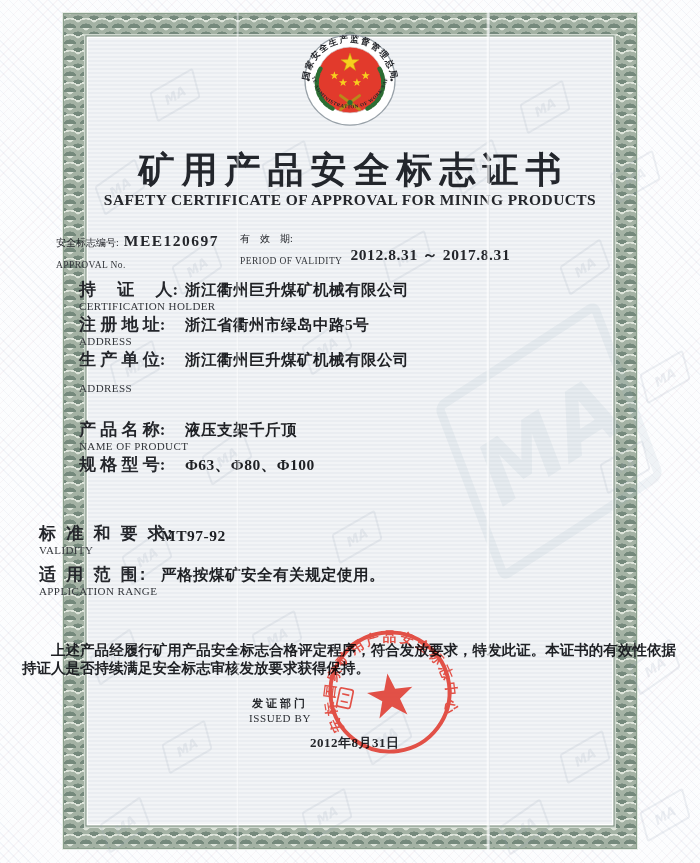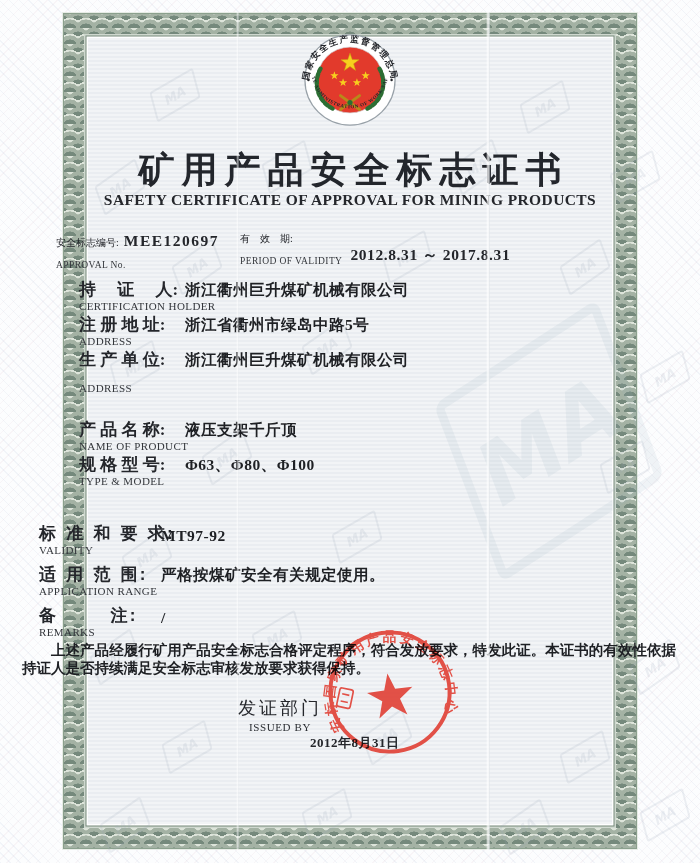--- a/index.html
+++ b/index.html
@@ -71,21 +71,21 @@
     display:inline-block;width:100px;font-size:17px;font-weight:bold;white-space:pre;vertical-align:bottom;
   }
   .row2 .cn{width:116px;font-family:Liberation Mono, monospace;}
   .row .val, .row2 .val{font-size:15.5px;font-weight:600;letter-spacing:.5px;padding-left:6px;color:#1e2024;}
   .row .en, .row2 .en{font-size:11px;letter-spacing:.4px;color:#33363b;line-height:11px;white-space:pre;}
   .statement{
     position:absolute;top:642px;left:22px;right:24px;
     font-size:14.5px;line-height:17.5px;font-weight:600;text-align:justify;text-indent:2em;color:#1e2024;
   }
   .issued{position:absolute;top:696px;left:130px;width:300px;text-align:center;}
-  .issued .cn{font-size:18px;font-weight:normal;letter-spacing:3px;}
+  .issued .cn{font-size:11px;font-weight:bold;letter-spacing:3px;}
   .issued .en{font-size:11px;letter-spacing:.6px;color:#2b2e33;margin-top:1px;}
   .date{position:absolute;top:734px;left:310px;font-size:13px;font-weight:bold;letter-spacing:.5px;}
   .stamp{position:absolute;top:622px;left:320px;width:140px;height:140px;z-index:3;
          transform:rotate(-8deg);opacity:.88;mix-blend-mode:multiply;}
   .stamp-arc{font-size:13px;font-weight:bold;letter-spacing:2.6px;fill:#e03a2e;font-family:"Liberation Serif",serif;}
   .fold{position:absolute;top:12px;height:838px;z-index:4;pointer-events:none;}
   .fold.f1{left:486px;width:4px;background:linear-gradient(90deg,rgba(255,255,255,0),rgba(255,255,255,.85),rgba(205,212,218,.45));}
   .fold.f2{left:236px;width:3px;background:linear-gradient(90deg,rgba(255,255,255,0),rgba(255,255,255,.5),rgba(215,220,226,.3));}
 </style>
 </head>
@@ -185,36 +185,31 @@
     </div>
     <div class="row">
       <div class="en">ADDRESS</div>
     </div>
     <div class="row">
       <div><span class="cn">产 品 名 称:</span><span class="val">液压支架千斤顶</span></div>
       <div class="en">NAME OF PRODUCT</div>
     </div>
     <div class="row">
       <div><span class="cn">规 格 型 号:</span><span class="val">Φ63、Φ80、Φ100</span></div>
-      <div class="en">TYPE &amp; MODEL</div>
     </div>
   </div>
 
   <div class="fields2">
     <div class="row2">
       <div><span class="cn">标 准 和 要 求:</span><span class="val">MT97-92</span></div>
       <div class="en">VALIDITY</div>
     </div>
     <div class="row2">
       <div><span class="cn">适 用 范 围:</span><span class="val">严格按煤矿安全有关规定使用。</span></div>
       <div class="en">APPLICATION RANGE</div>
-    </div>
-    <div class="row2">
-      <div><span class="cn">备　　  注:</span><span class="val">/</span></div>
-      <div class="en">REMARKS</div>
     </div>
   </div>
 
   <div class="statement">上述产品经履行矿用产品安全标志合格评定程序，符合发放要求，特发此证。本证书的有效性依据持证人是否持续满足安全标志审核发放要求获得保持。</div>
 
   <div class="issued">
     <div class="cn">发证部门</div>
     <div class="en">ISSUED BY</div>
   </div>
   <div class="date">2012年8月31日</div>

